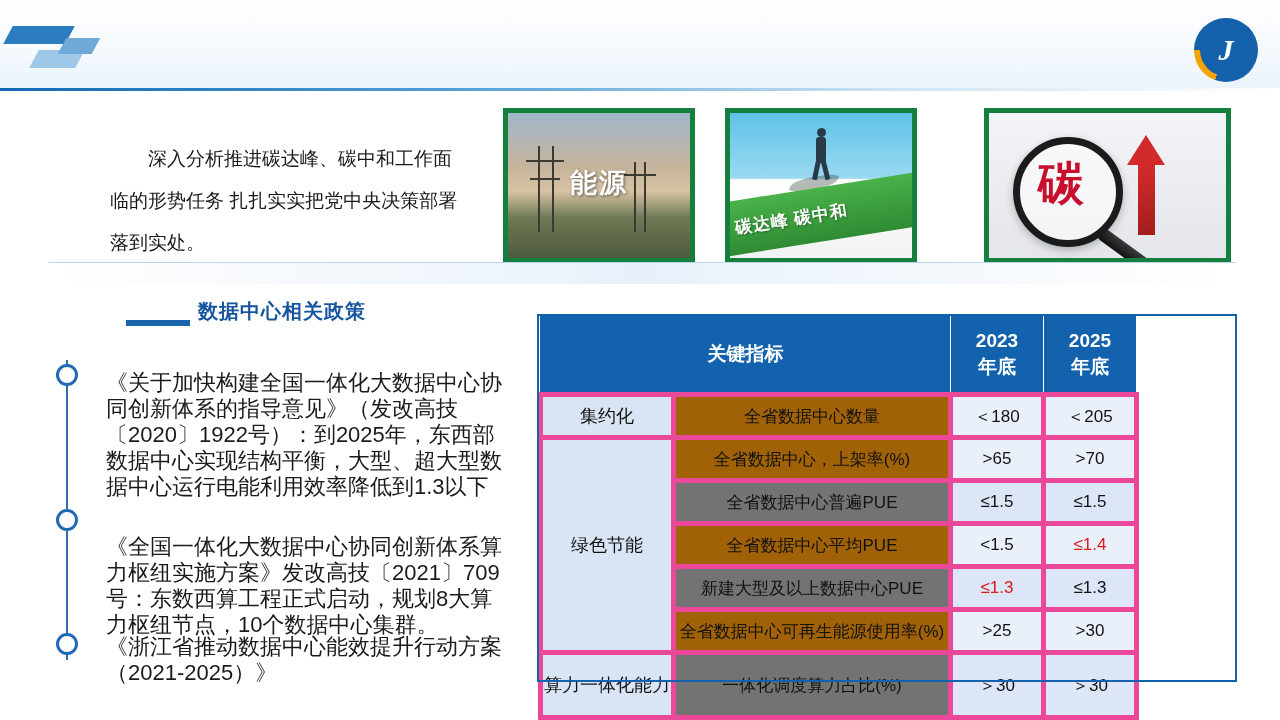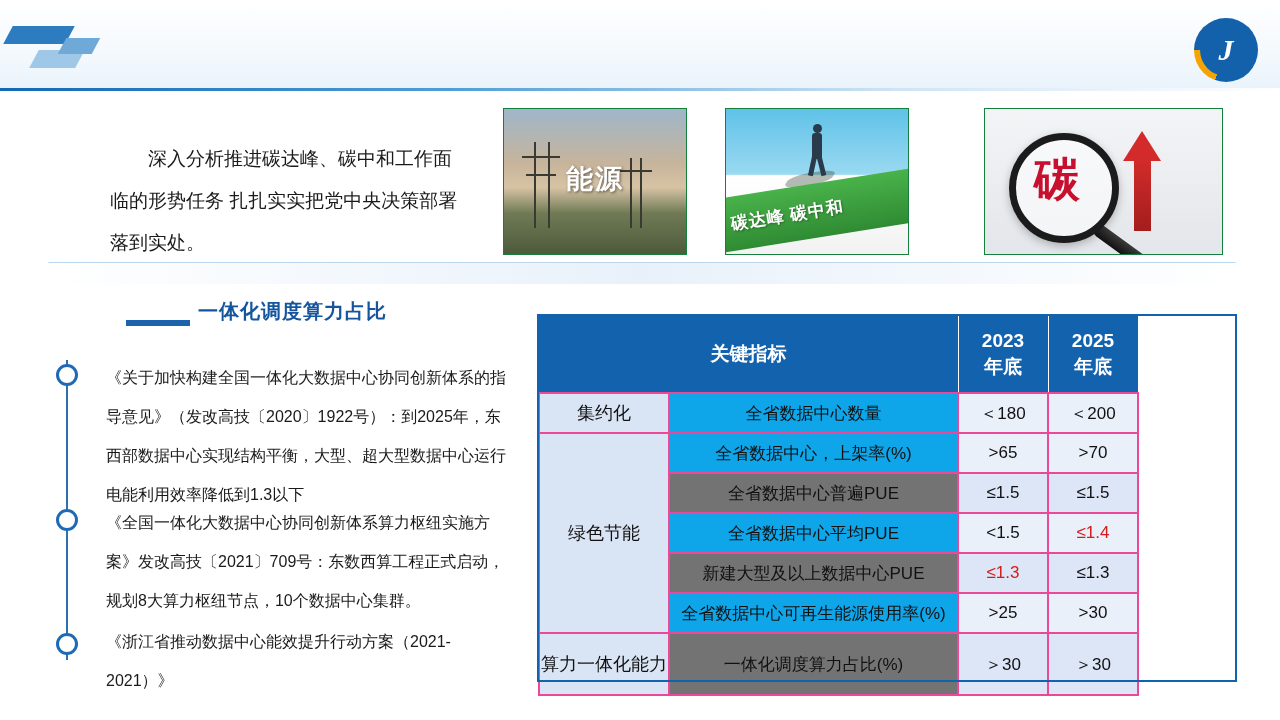--- a/index.html
+++ b/index.html
@@ -97,21 +97,21 @@
 
   .photos {
     position: absolute;
     left: 503px; top: 108px;
     width: 718px; height: 145px;
   }
   .photo {
     position: absolute;
     top: 0;
     width: 182px; height: 145px;
-    border: 1px solid #15803d;
+    border: 5px solid #15803d;
     overflow: hidden;
   }
   .photo.p1 { left: 0; }
   .photo.p2 { left: 222px; }
   .photo.p3 { left: 481px; width: 237px; }
 
   
   .p1-bg {
     position: absolute; inset: 0;
     background: linear-gradient(to bottom, #9fb6c9 0%, #c7b49b 38%, #d7c3a4 54%, #6f7a55 72%, #4d5a3b 100%);
@@ -265,60 +265,61 @@
     box-sizing: border-box;
   }
   .tl-dot.d1 { top: 364px; }
   .tl-dot.d2 { top: 509px; }
   .tl-dot.d3 { top: 633px; }
 
   .para {
     position: absolute;
     left: 106px;
     width: 408px;
-    font-size: 16px;
-    line-height: 39px;
+    font-size: 22px;
+    line-height: 26px;
     color: #1a1a1a;
+    margin-top: 12px;
   }
   .para.t1 { top: 358px; }
-  .para.t2 { top: 503px; }
+  .para.t2 { top: 522px; }
   .para.t3 { top: 622px; }
 
   
   table.policy {
     position: absolute;
     left: 538px; top: 315px;
     width: 601px;
     border-collapse: collapse;
     font-size: 17px;
     color: #111;
   }
   table.policy th, table.policy td {
-    border: 2px solid #ec4899;
+    border: 5px solid #ec4899;
     text-align: center;
     padding: 0;
     height: 38px;
   }
   table.policy thead th {
     background: #1362ad;
     color: #ffffff;
     font-size: 19px;
     font-weight: bold;
     height: 76px;
     border: 1px solid #1362ad;
     border-right-color: #ffffff;
   }
   .hdr-year { line-height: 26px; }
   td.cat {
     background: #d9e4f4;
     font-size: 18px;
     width: 128px;
   }
   td.item {
-    background: #0ea5e9;
+    background: #a16207;
     text-align: center;
     padding: 0 10px;
   }
   td.item.alt { background: #737373; }
   td.val {
     background: #eaf0fa;
     width: 88px;
     font-size: 17px;
   }
   td.val.alt { background: #dde6f6; }
@@ -380,31 +381,31 @@
     <div class="p3-arrow"></div>
     <div class="p3-arrow-stem"></div>
     <div class="p3-handle"></div>
     <div class="p3-glass"></div>
     <div class="p3-char">碳</div>
   </div>
 </div>
 
 <div class="band"></div>
 
-<div class="sec-title">一体化调度算力占比</div>
+<div class="sec-title">数据中心相关政策</div>
 <div class="sec-title-rule"></div>
 
 <div class="timeline"></div>
 <div class="tl-dot d1"></div>
 <div class="tl-dot d2"></div>
 <div class="tl-dot d3"></div>
 
 <div class="para t1">《关于加快构建全国一体化大数据中心协同创新体系的指导意见》（发改高技〔2020〕1922号）：到2025年，东西部数据中心实现结构平衡，大型、超大型数据中心运行电能利用效率降低到1.3以下</div>
 <div class="para t2">《全国一体化大数据中心协同创新体系算力枢纽实施方案》发改高技〔2021〕709号：东数西算工程正式启动，规划8大算力枢纽节点，10个数据中心集群。</div>
-<div class="para t3">《浙江省推动数据中心能效提升行动方案（2021-2021）》</div>
+<div class="para t3">《浙江省推动数据中心能效提升行动方案（2021-2025）》</div>
 
 <table class="policy">
   <thead>
     <tr>
       <th colspan="2">关键指标</th>
       <th>
         <div class="hdr-year">2023</div>
         <div class="hdr-year">年底</div>
       </th>
       <th>
@@ -412,21 +413,21 @@
         <div class="hdr-year">年底</div>
       </th>
     </tr>
   </thead>
   <tbody>
 
     <tr>
       <td class="cat" rowspan="1">集约化</td>
       <td class="item">全省数据中心数量</td>
       <td class="val">＜180</td>
-      <td class="val">＜200</td>
+      <td class="val">＜205</td>
     </tr>
 
     <tr>
       <td class="cat" rowspan="5">绿色节能</td>
       <td class="item">全省数据中心，上架率(%)</td>
       <td class="val">&gt;65</td>
       <td class="val">&gt;70</td>
     </tr>
     <tr>
       <td class="item alt">全省数据中心普遍PUE</td>

